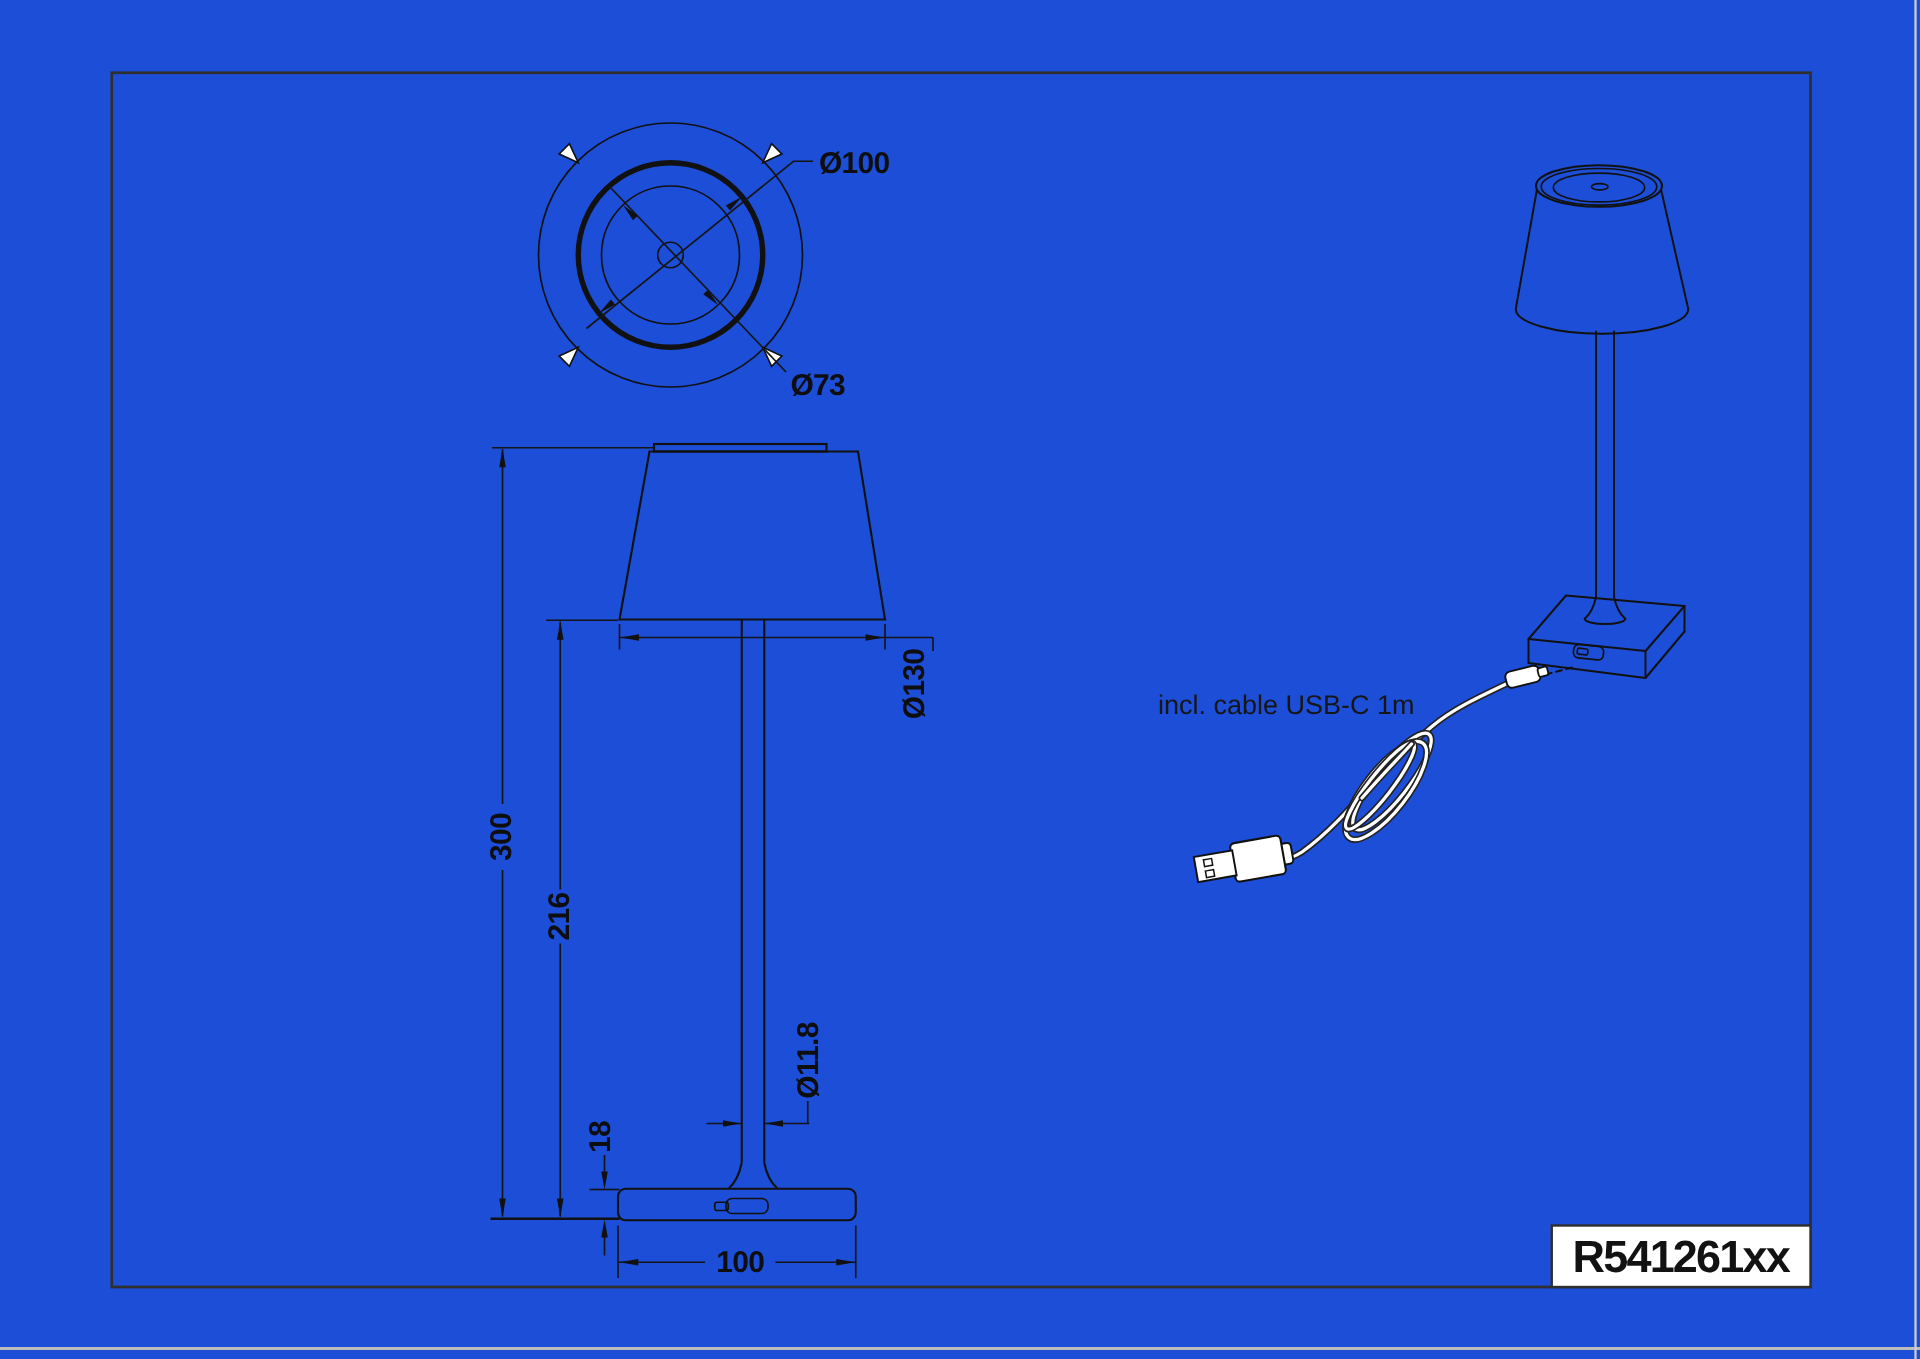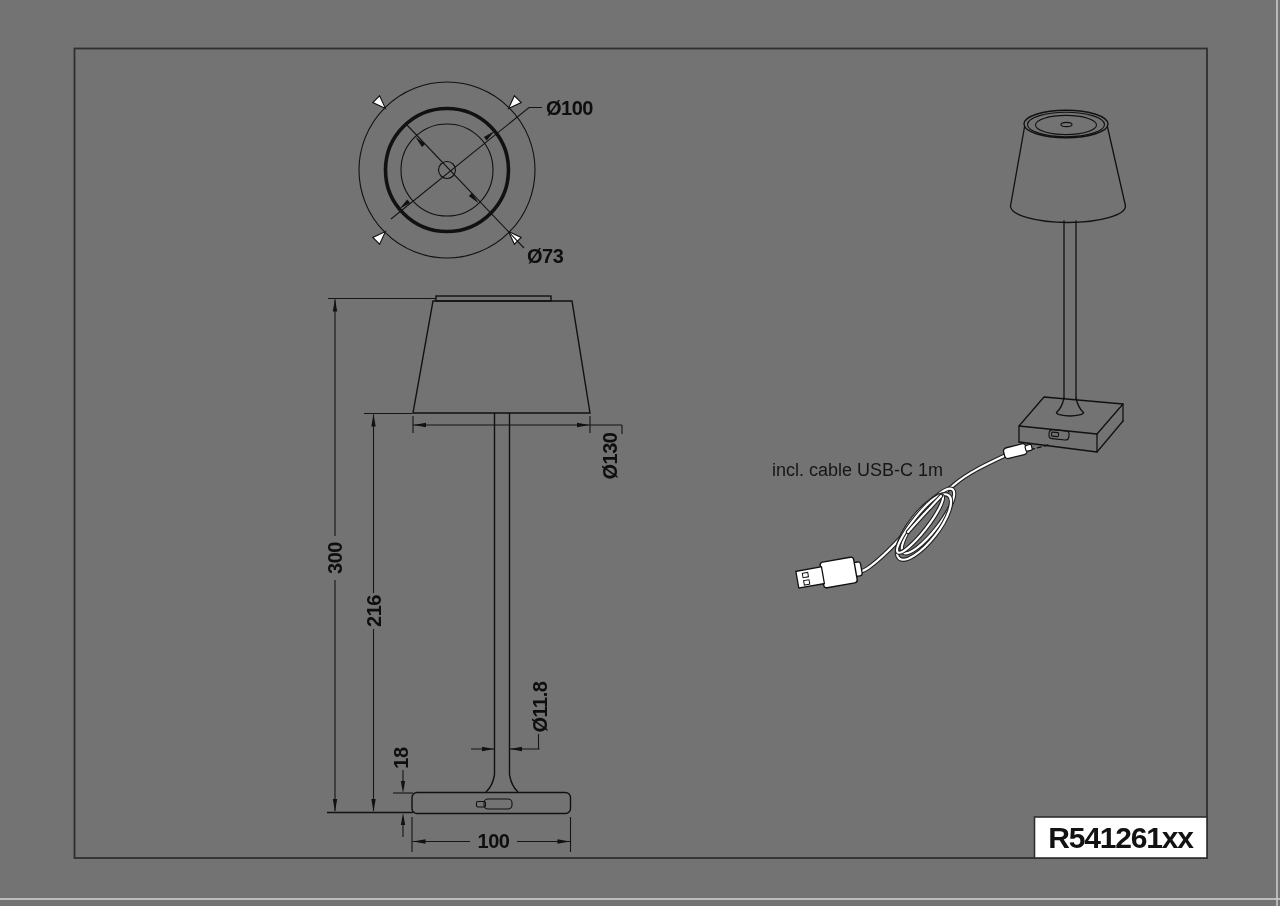--- a/index.html
+++ b/index.html
@@ -1,16 +1,16 @@
 <!DOCTYPE html>
 <html><head>
 <meta charset="utf-8">
 <style>
   html,body{margin:0;padding:0;background:#fff;}
-  .canvas{position:relative;width:1280px;height:906px;background:#737373;overflow:hidden;
+  .canvas{position:relative;width:1280px;height:906px;background:#1d4ed8;overflow:hidden;
           font-family:"Liberation Sans", sans-serif;}
   svg{position:absolute;left:0;top:0;}
   .obj{stroke:#111;fill:none;stroke-width:1.4;}
   .thin{stroke:#111;fill:none;stroke-width:1.1;}
   .dim{stroke:#151515;fill:none;stroke-width:1.1;}
   .arrow{fill:#111;stroke:none;}
   .dimtext{font-family:"Liberation Sans",sans-serif;font-size:20px;font-weight:bold;
            letter-spacing:-0.5px;fill:#0e0e0e;}
   .notetext{font-family:"Liberation Sans",sans-serif;font-size:18px;fill:#161616;}
   .codetext{font-family:"Liberation Sans",sans-serif;font-size:30px;font-weight:bold;

